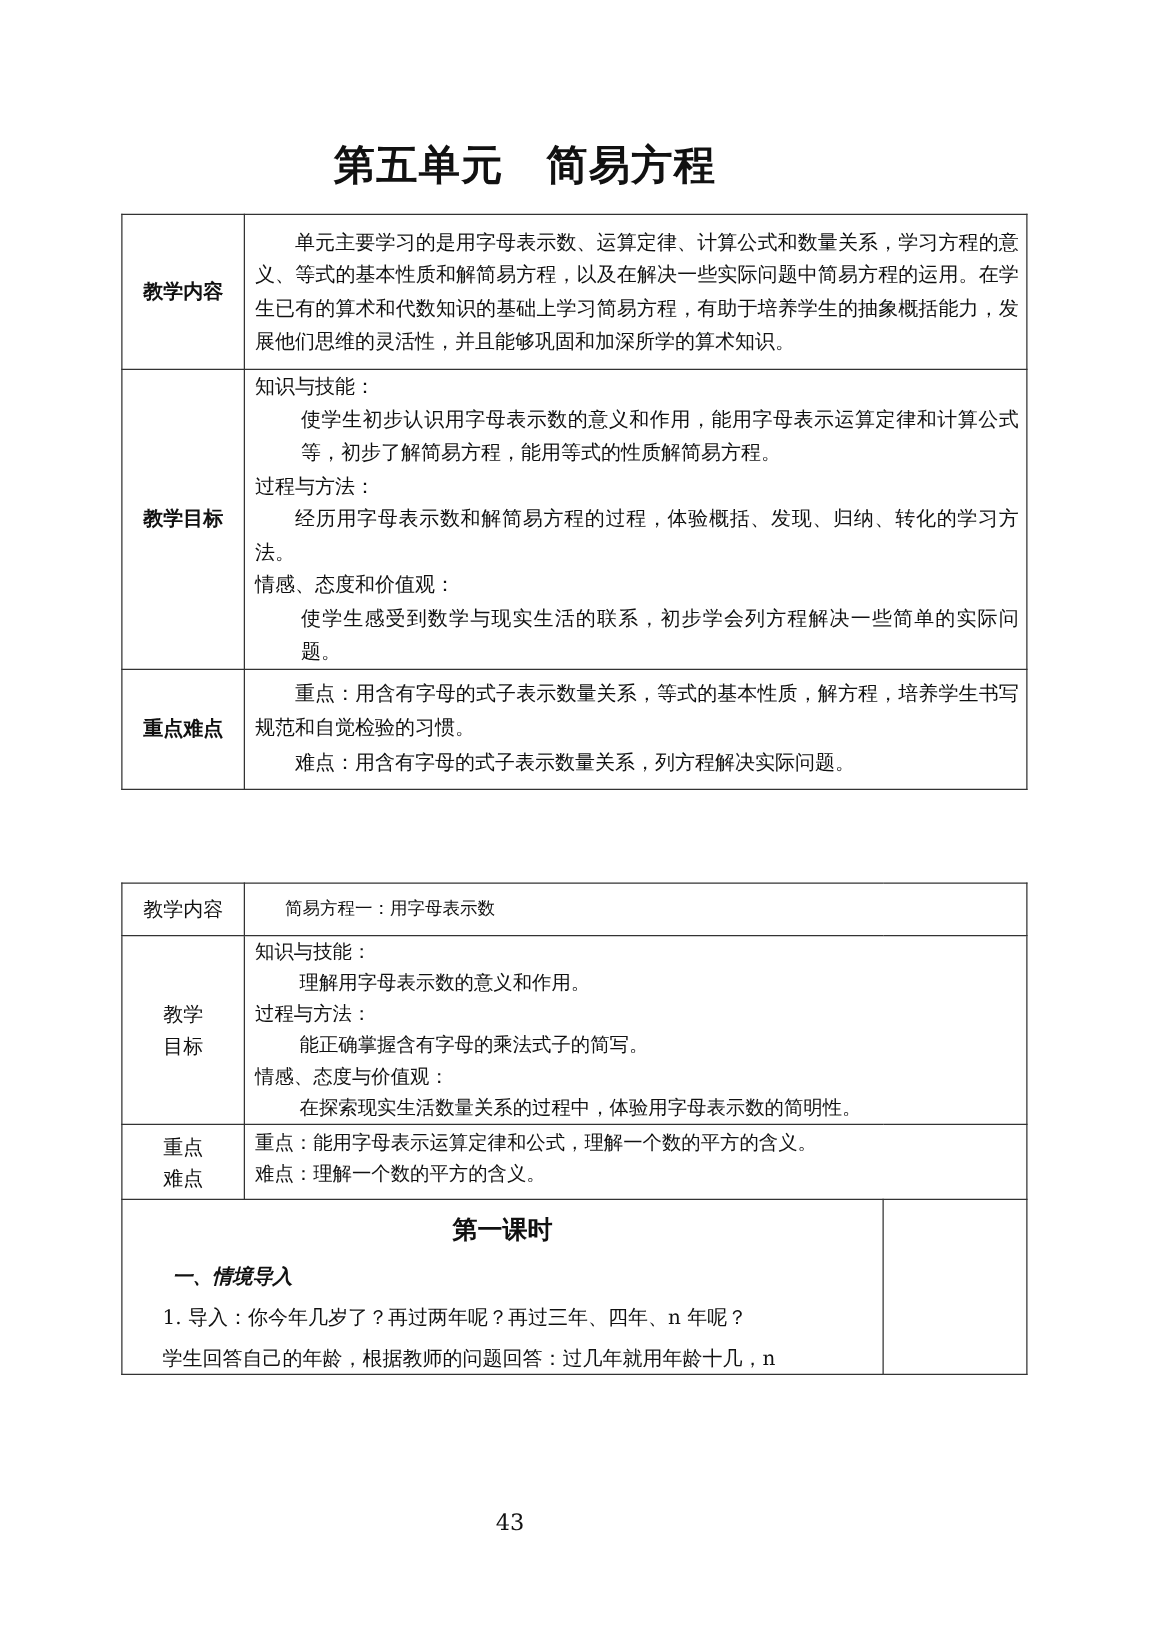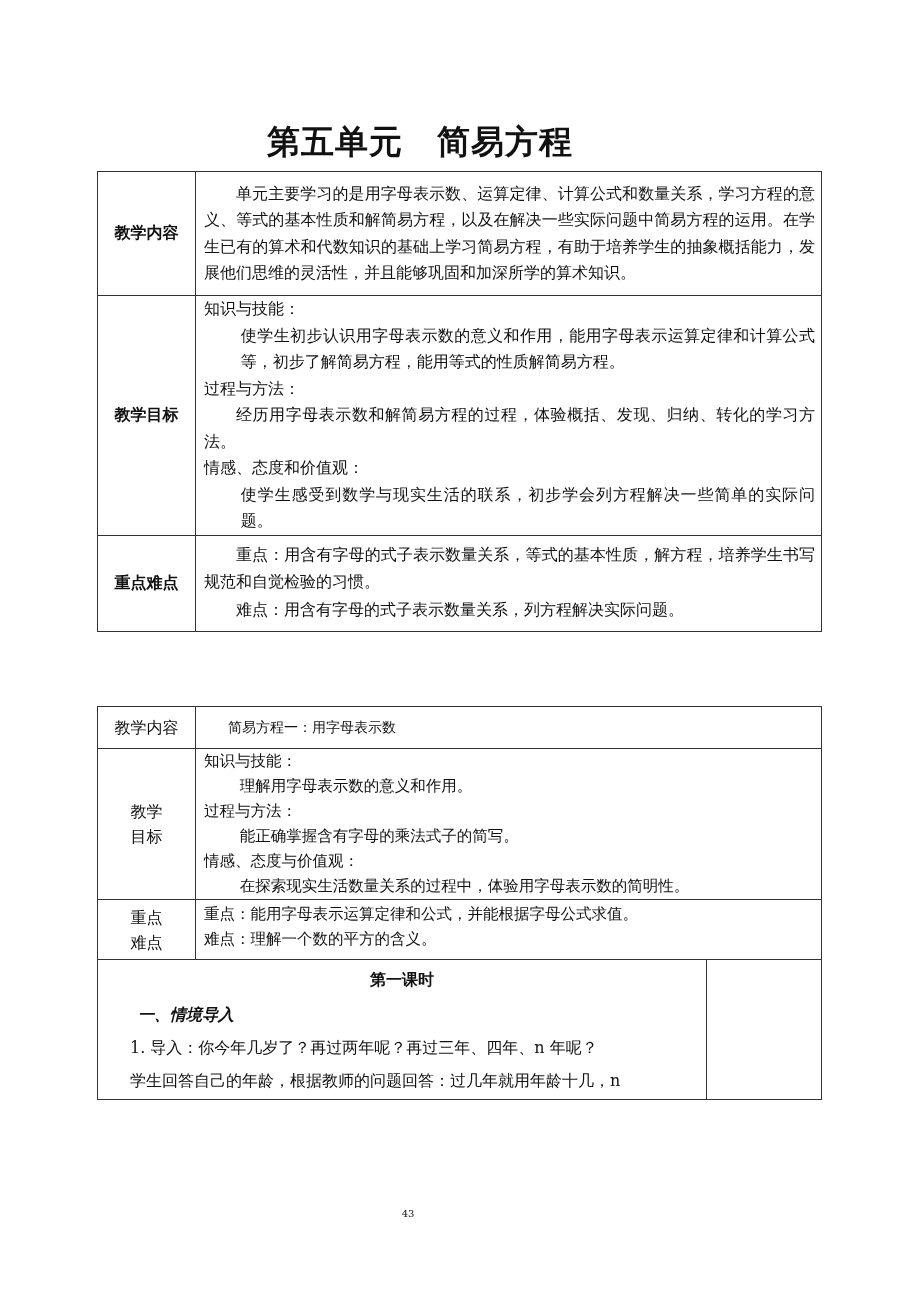--- a/index.html
+++ b/index.html
@@ -1,37 +1,37 @@
 <!DOCTYPE html>
 <html><head>
 <meta charset="utf-8">
 <style>
   html, body { margin: 0; padding: 0; background: #ffffff; }
   body { width: 920px; height: 1302px; position: relative; overflow: hidden;
          font-family: "DejaVu Serif", "Liberation Serif", serif; color: #111; }
   .title { position: absolute; left: 0; width: 840px; top: 110px; text-align: center;
            font-family: "DejaVu Sans", sans-serif; font-weight: bold; font-size: 33px;
-           letter-spacing: 1px; white-space: pre; margin-top: 10px; }
+           letter-spacing: 1px; white-space: pre; }
   table { position: absolute; border-collapse: collapse; table-layout: fixed; }
   td { border: 1.3px solid #333; vertical-align: middle; padding: 0; }
   .t1 { left: 97px; top: 171px; width: 725px; }
   .t2 { left: 97px; top: 706px; width: 725px; }
   .lbl { width: 97px; text-align: center; font-family: "DejaVu Sans", sans-serif;
          font-weight: bold; font-size: 16px; }
   .lbl2 { width: 97px; text-align: center; font-size: 16px; line-height: 25px; }
   .txt { font-size: 16px; line-height: 26.5px; padding: 0 6px 0 8px; text-align: justify; }
   .ind { text-indent: 2em; }
   .ind-block { padding-left: 2.3em; }
   .p-sm { font-size: 15.5px; line-height: 25px; }
   .head-cell { text-align: center; font-family: "DejaVu Sans", sans-serif; font-size: 20px;
                font-weight: bold; height: 46px; }
   .page-num { position: absolute; top: 1208px; left: 0; width: 816px; text-align: center;
-              font-size: 10px; }
+              font-size: 18px; }
   .lesson-title { text-align: center; font-family: "DejaVu Sans", sans-serif; font-weight: bold;
-                  font-size: 16px; margin-top: 10px; }
+                  font-size: 20px; margin-top: 10px; }
   .sec-title { font-family: "DejaVu Sans", sans-serif; font-weight: bold; font-size: 16px;
                margin: 14px 0 0 40px; font-style: italic; }
   .body-line { font-size: 16px; margin: 12px 0 0 32px; white-space: nowrap; }
 </style>
 </head>
 <body>
 
 <div class="title">第五单元　简易方程</div>
 
 <table class="t1">
@@ -91,21 +91,21 @@
       <div>情感、态度与价值观：</div>
       <div class="ind-block">在探索现实生活数量关系的过程中，体验用字母表示数的简明性。</div>
     </td>
   </tr>
   <tr style="height:60px">
     <td class="lbl2">
       <div>重点</div>
       <div>难点</div>
     </td>
     <td colspan="2" class="txt p-sm" style="vertical-align:top;padding-top:2px">
-      <div>重点：能用字母表示运算定律和公式，并能根据字母公式求值。</div>
+      <div>重点：能用字母表示运算定律和公式，理解一个数的平方的含义。</div>
       <div>难点：理解一个数的平方的含义。</div>
     </td>
   </tr>
   <tr style="height:140px">
     <td colspan="2" style="vertical-align:top">
       <div class="lesson-title">第一课时</div>
       <div class="sec-title">一、情境导入</div>
       <div class="body-line">1. 导入：你今年几岁了？再过两年呢？再过三年、四年、n 年呢？</div>
       <div class="body-line">学生回答自己的年龄，根据教师的问题回答：过几年就用年龄十几，n</div>
     </td>

